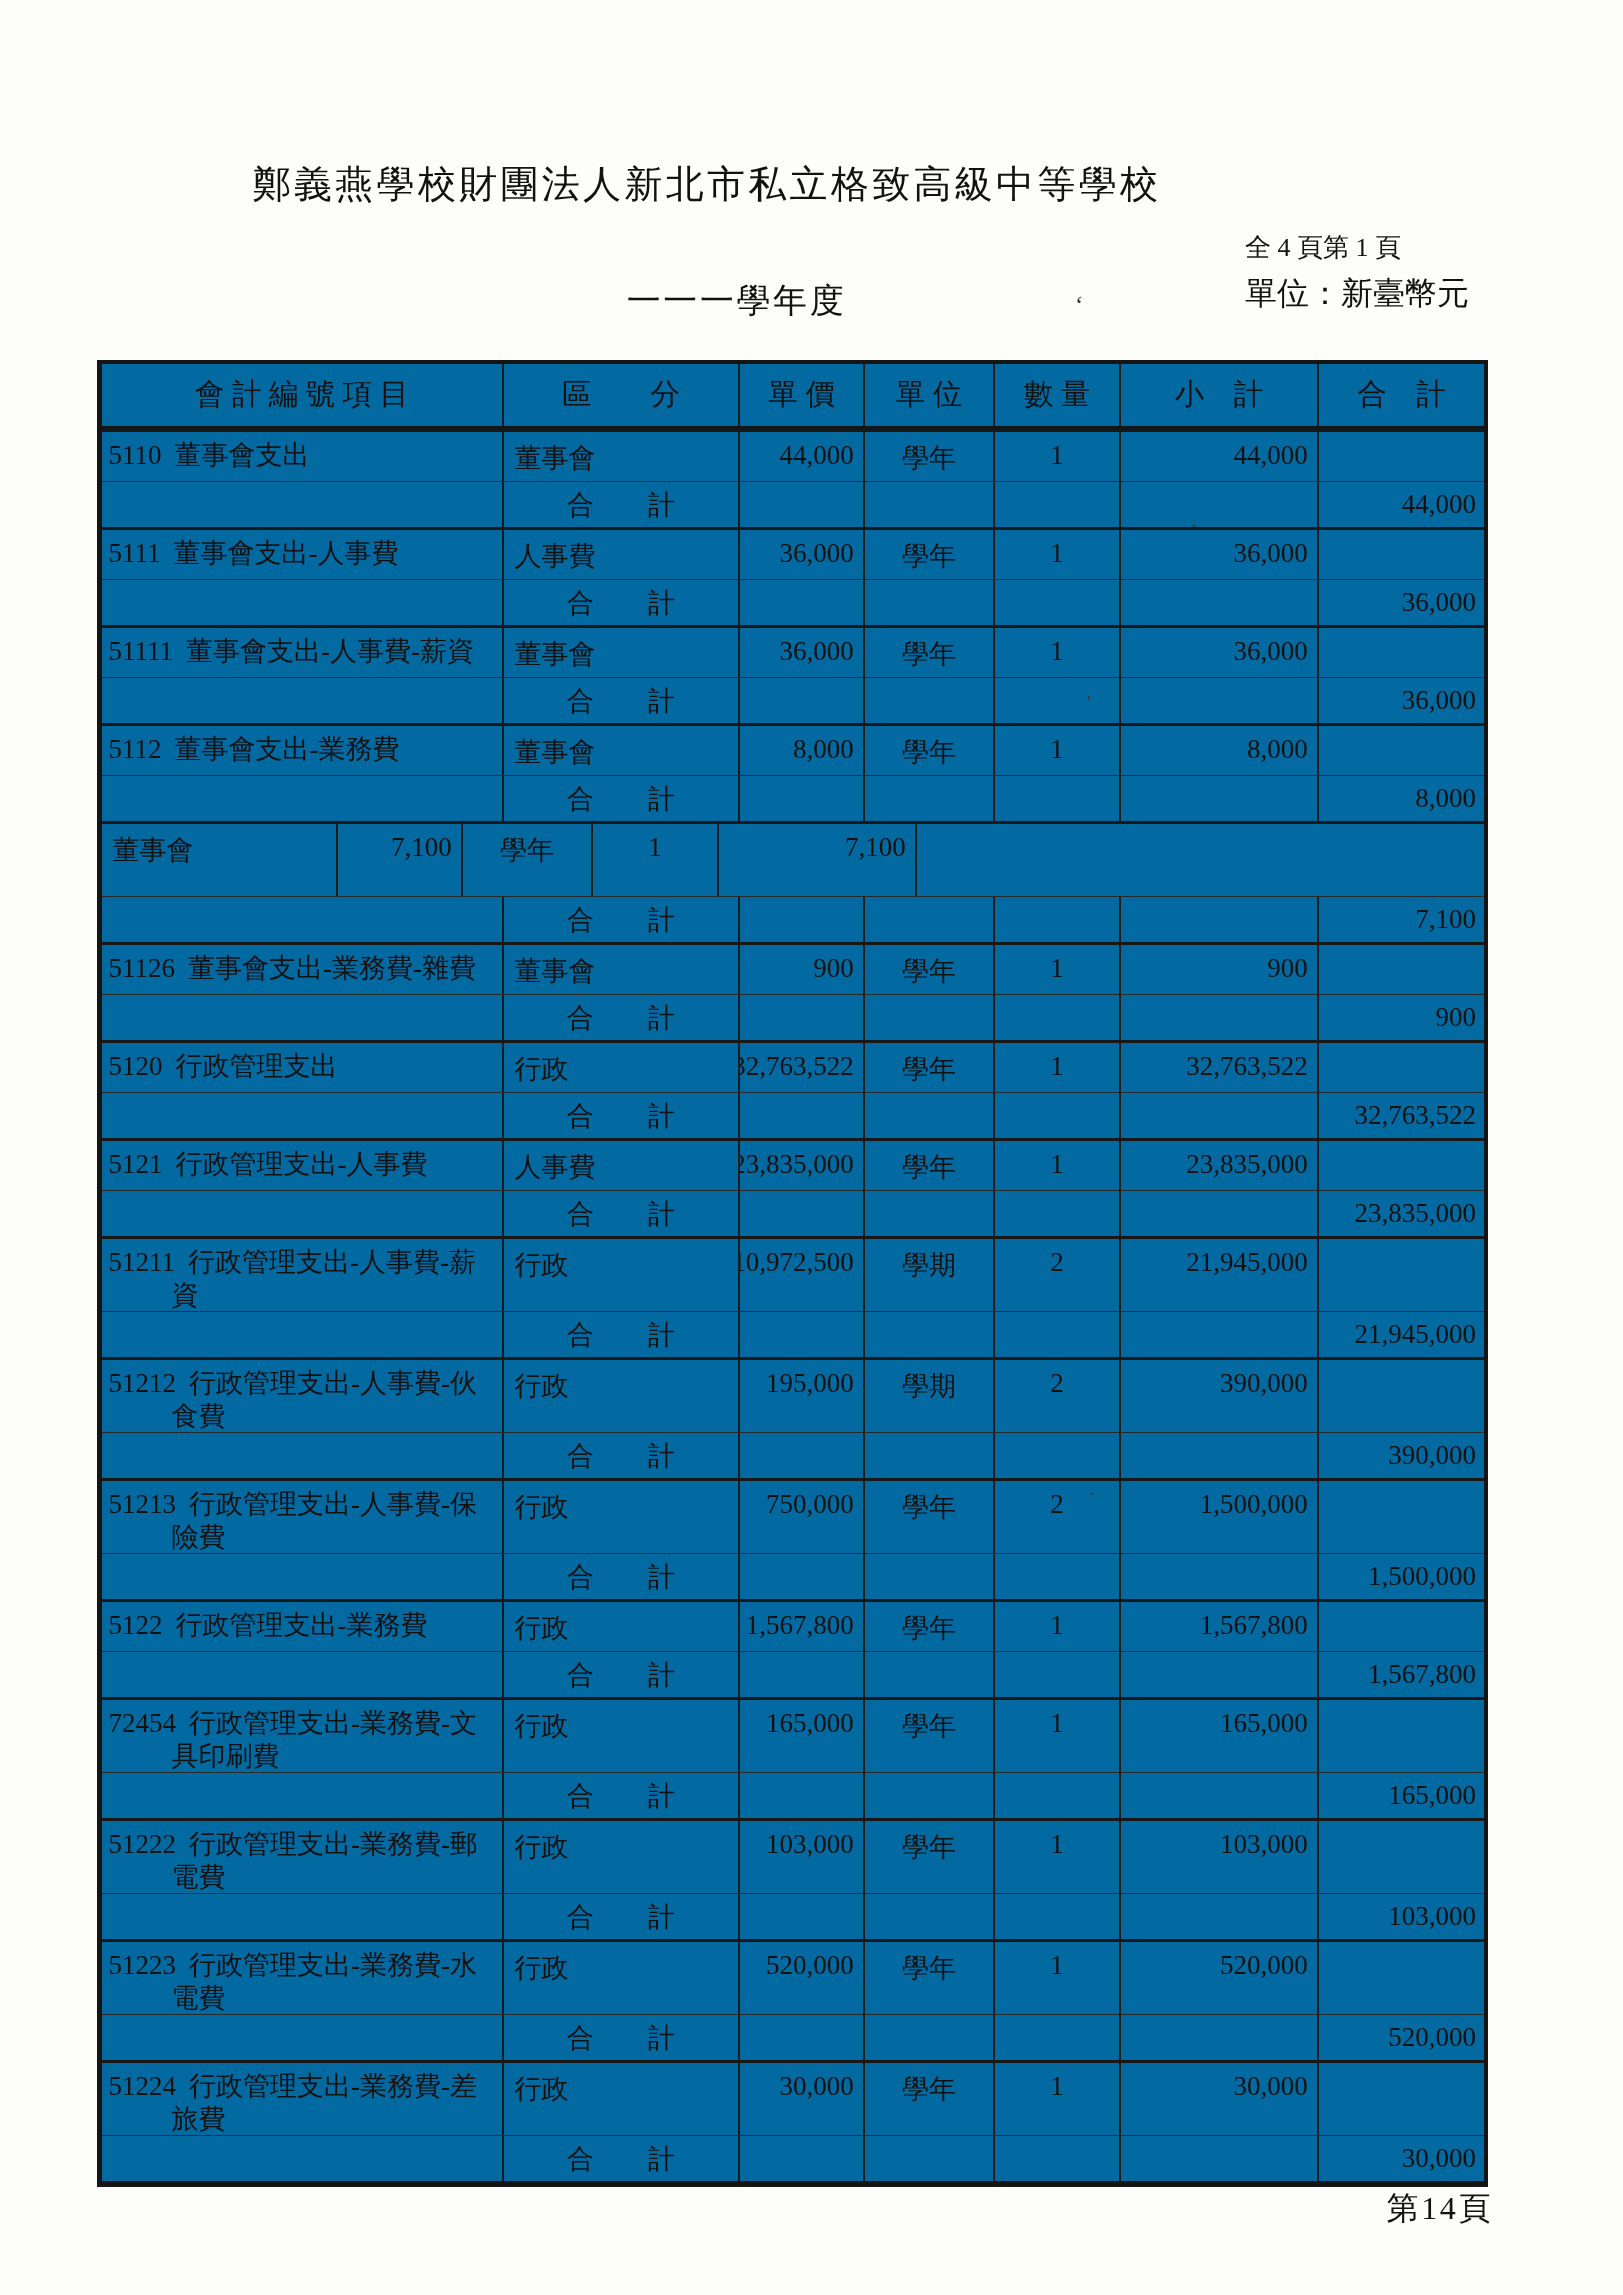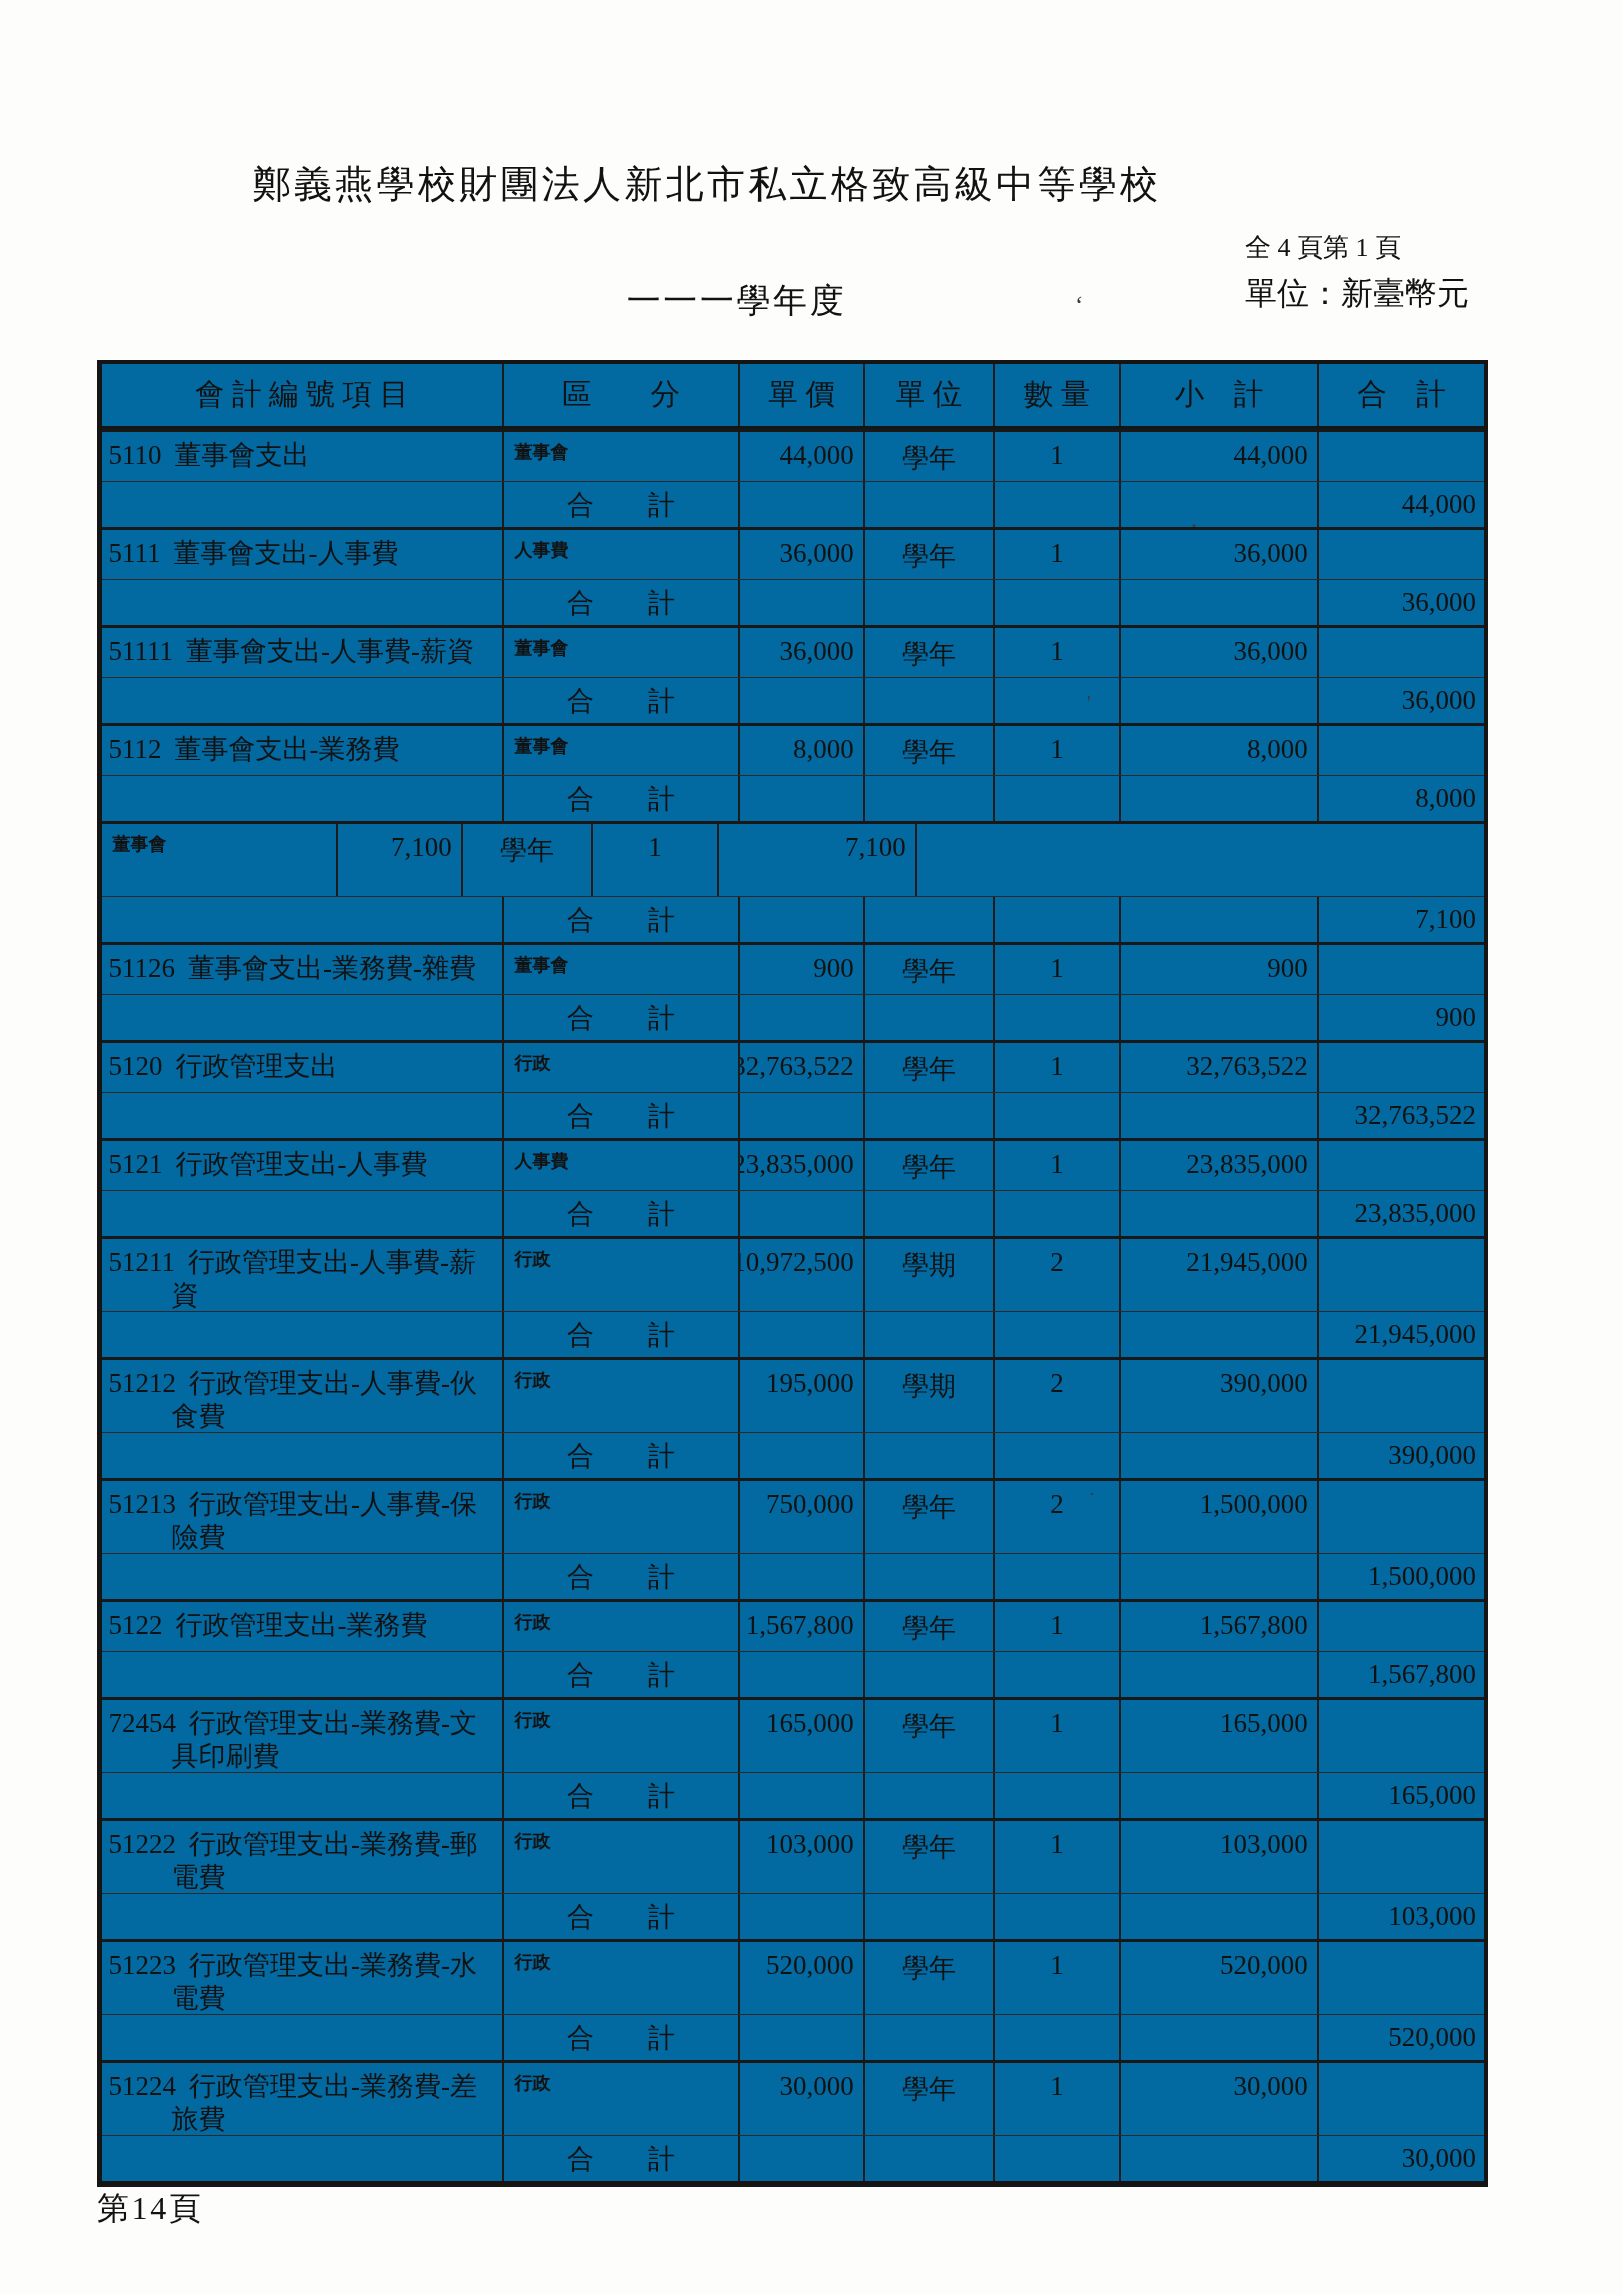--- a/index.html
+++ b/index.html
@@ -106,23 +106,22 @@
     padding: 6.5px 6.5px 0 6.5px;
     font-size: 27px;
     line-height: 33px;
     white-space: nowrap;
   }
   .cell-item .code { margin-right: 13px; }
   .cell-item .name2 { display: block; margin-left: 63px; }
 
   .cell-cat {
     padding: 7.9px 0 0 10.5px;
-    font-size: 18px;
-    white-space: nowrap;
-    font-weight: bold;
+    font-size: 27px;
+    white-space: nowrap;
   }
   .num {
     display: flex;
     justify-content: flex-end;
     align-items: flex-start;
     padding: 7.9px 9.2px 0 0;
     font-size: 27px;
     white-space: nowrap;
   }
   .ctr {
@@ -144,23 +143,23 @@
     display: flex;
     align-items: center;
     justify-content: flex-end;
     padding: 0 7.9px 0 0;
     white-space: nowrap;
   }
 
   
   .footer-page-number {
     position: absolute;
-    top: 2187px; left: 97px;
+    top: 2187px; left: 105px;
     width: 1388px;
-    text-align: left;
+    text-align: right;
     font-size: 32px;
     letter-spacing: 2.6px;
   }
 
   
   .artifact {
     position: absolute;
     color: #3a3a3a;
     line-height: 1;
     pointer-events: none;

